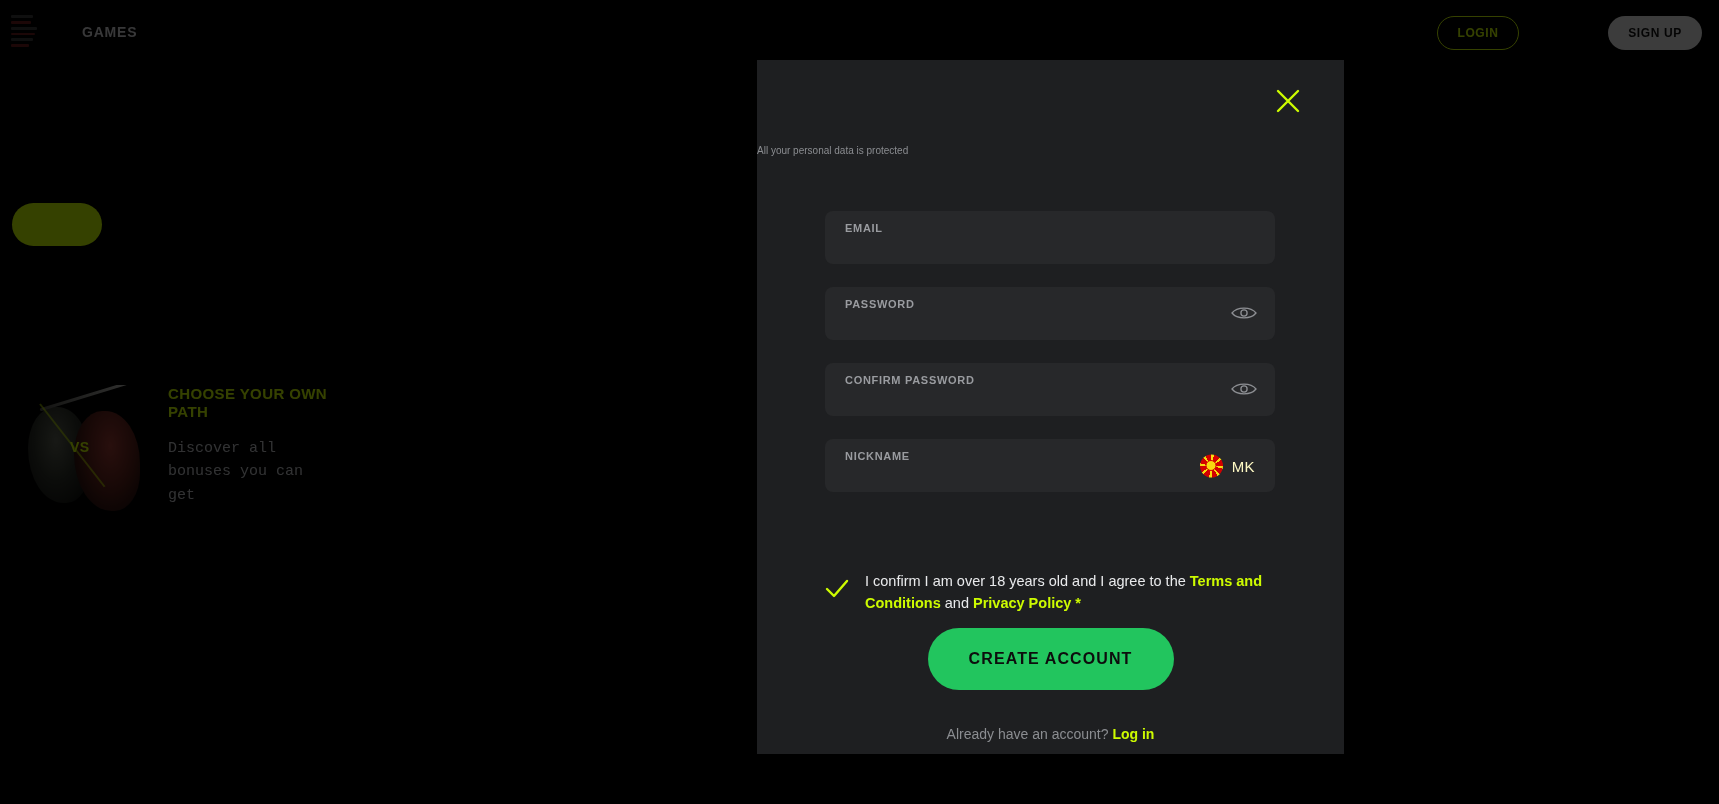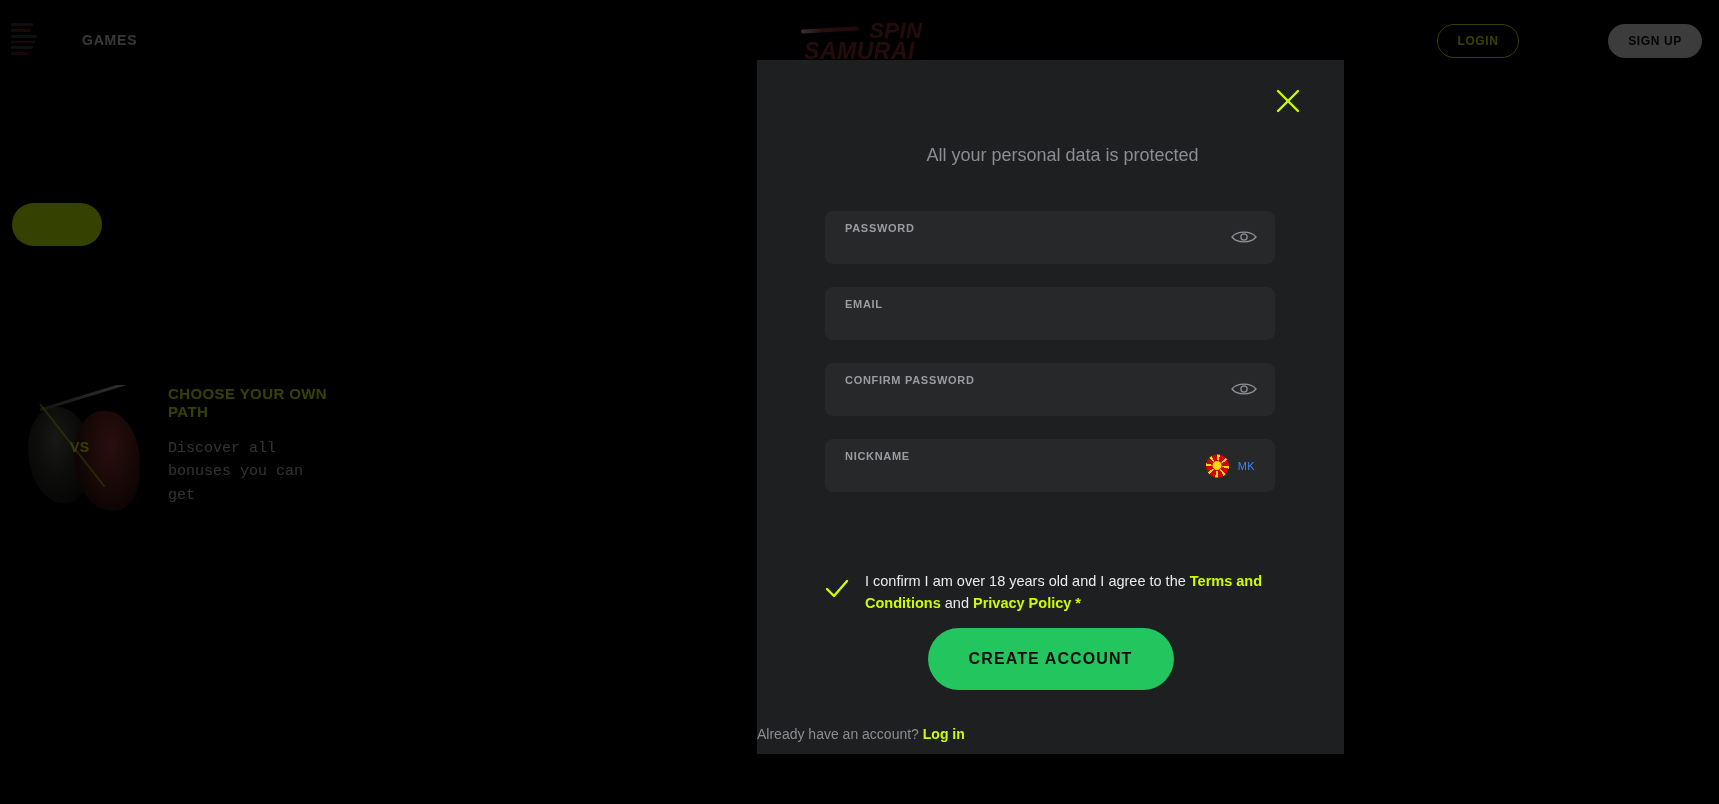--- a/index.html
+++ b/index.html
@@ -28,21 +28,20 @@
   }
 
   
   .header {
     position: absolute;
     top: 0; left: 0;
     width: 1719px;
     height: 66px;
     display: flex;
     align-items: center;
-    margin-top: 8px;
   }
   .burger {
     position: absolute;
     left: 11px; top: 15px;
     width: 30px; height: 32px;
     display: flex;
     flex-direction: column;
     justify-content: center;
     gap: 3px;
     cursor: pointer;
@@ -242,24 +241,23 @@
     text-align: center;
     font-size: 27px;
     font-weight: 800;
     letter-spacing: .2px;
     color: #ffffff;
   }
   .modal-sub {
     position: absolute;
     left: 0; right: 0;
     top: 85px;
-    text-align: center;
-    font-size: 18px;
+    text-align: left;
+    font-size: 10px;
     color: #8b8d91;
-    padding-left: 24px;
   }
 
   .form {
     position: absolute;
     left: 68px; top: 151px;
     width: 450px;
   }
   .field {
     position: relative;
     width: 450px;
@@ -328,22 +326,22 @@
     content: "";
     position: absolute;
     left: 50%; top: 50%;
     transform: translate(-50%, -50%);
     width: 9px; height: 9px;
     border-radius: 50%;
     background: #f8d90f;
     border: 1.5px solid #d20000;
   }
   .country-code {
-    font-size: 11px;
-    color: #3b82f6;
+    font-size: 15px;
+    color: #fef9c3;
     letter-spacing: .4px;
   }
 
   
   .agree {
     position: absolute;
     left: 68px; top: 510px;
     width: 452px;
     display: flex;
     align-items: flex-start;
@@ -382,21 +380,21 @@
     font-weight: 800;
     letter-spacing: 1.1px;
     cursor: pointer;
     font-family: "Liberation Sans", sans-serif;
   }
 
   .login-hint {
     position: absolute;
     left: 0; right: 0;
     top: 666px;
-    text-align: left;
+    text-align: center;
     font-size: 14px;
     color: #8b8d91;
   }
   .login-hint a {
     color: #cdfb00;
     font-weight: 700;
     text-decoration: none;
     cursor: pointer;
   }
 </style>
@@ -413,25 +411,20 @@
         <i></i>
         <i></i>
         <i></i>
         <i></i>
         <i></i>
         <i></i>
       </div>
 
       <div class="nav-games">GAMES</div>
 
-      <div class="logo">
-        <div class="katana"></div>
-        <div class="l1">SPIN</div>
-        <div class="l2">SAMURAI</div>
-      </div>
 
       <button class="btn-login">LOGIN</button>
       <button class="btn-signup">SIGN UP</button>
     </div>
 
     <div class="promo-pill"></div>
 
     <div class="promo">
       <div class="promo-art">
         <div class="fighter-a"></div>
@@ -449,38 +442,38 @@
 
     <div class="modal-close">
       <svg width="26" height="26" viewBox="0 0 26 26" aria-hidden="true">
         <path d="M3 3 L23 23 M23 3 L3 23" stroke="#cdfb00" stroke-width="2.4" stroke-linecap="round"></path>
       </svg>
     </div>
 
     <div class="modal-sub">All your personal data is protected</div>
 
     <div class="form">
+
+      <div class="field">
+        <span class="field-label">EMAIL</span>
+        <input class="field-input" type="text" placeholder="" style="">
+      </div>
 
       <div class="field">
         <span class="field-label">PASSWORD</span>
         <input class="field-input" type="password" placeholder="" style="">
         <button class="eye-btn">
           <svg width="28" height="18" viewBox="0 0 28 18" aria-hidden="true">
             <path d="M2 9 C7 2.5, 21 2.5, 26 9 C21 15.5, 7 15.5, 2 9 Z" fill="none" stroke="#8d8f93" stroke-width="1.3"></path>
             <circle cx="14" cy="9" r="3.1" fill="none" stroke="#8d8f93" stroke-width="1.3"></circle>
           </svg>
         </button>
       </div>
 
       <div class="field">
-        <span class="field-label">EMAIL</span>
-        <input class="field-input" type="text" placeholder="" style="">
-      </div>
-
-      <div class="field">
         <span class="field-label">CONFIRM PASSWORD</span>
         <input class="field-input" type="password" placeholder="" style="">
         <button class="eye-btn">
           <svg width="28" height="18" viewBox="0 0 28 18" aria-hidden="true">
             <path d="M2 9 C7 2.5, 21 2.5, 26 9 C21 15.5, 7 15.5, 2 9 Z" fill="none" stroke="#8d8f93" stroke-width="1.3"></path>
             <circle cx="14" cy="9" r="3.1" fill="none" stroke="#8d8f93" stroke-width="1.3"></circle>
           </svg>
         </button>
       </div>
 

